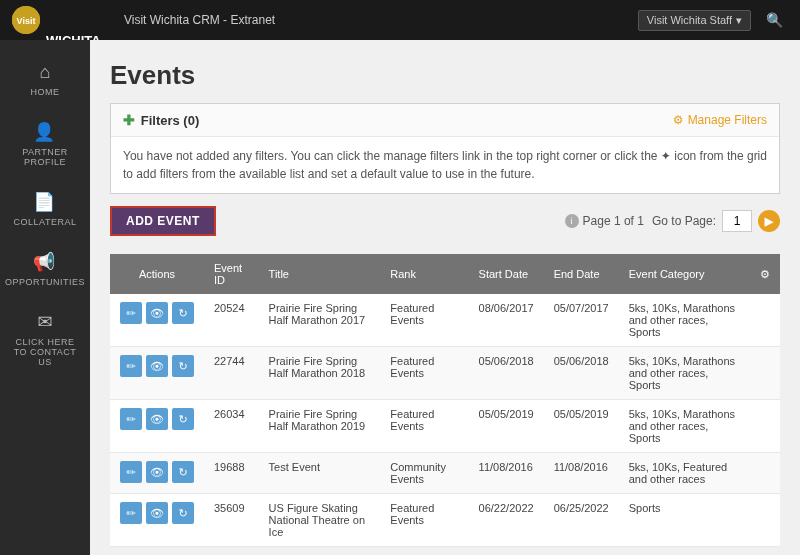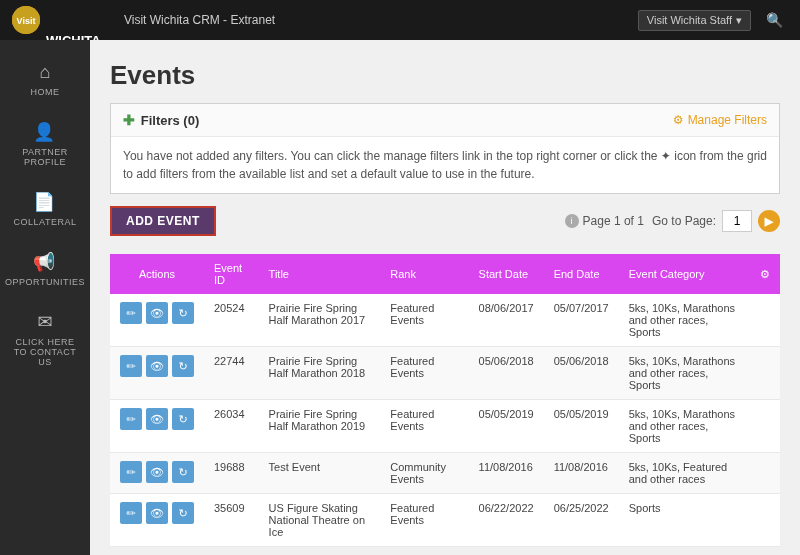--- a/index.html
+++ b/index.html
@@ -237,21 +237,21 @@
     .pagination .nav-btn.next { background: #e8a020; }
 
     
     .events-table {
       width: 100%;
       border-collapse: collapse;
       background: white;
       font-size: 11px;
     }
     .events-table thead tr {
-      background: #d946ef;
+      background: #737373;
       color: white;
     }
     .events-table thead th {
       padding: 8px 10px;
       text-align: left;
       font-weight: normal;
       font-size: 11px;
     }
     .events-table thead th.actions-col { text-align: center; }
     .events-table thead th.gear-col { width: 30px; text-align: center; }

